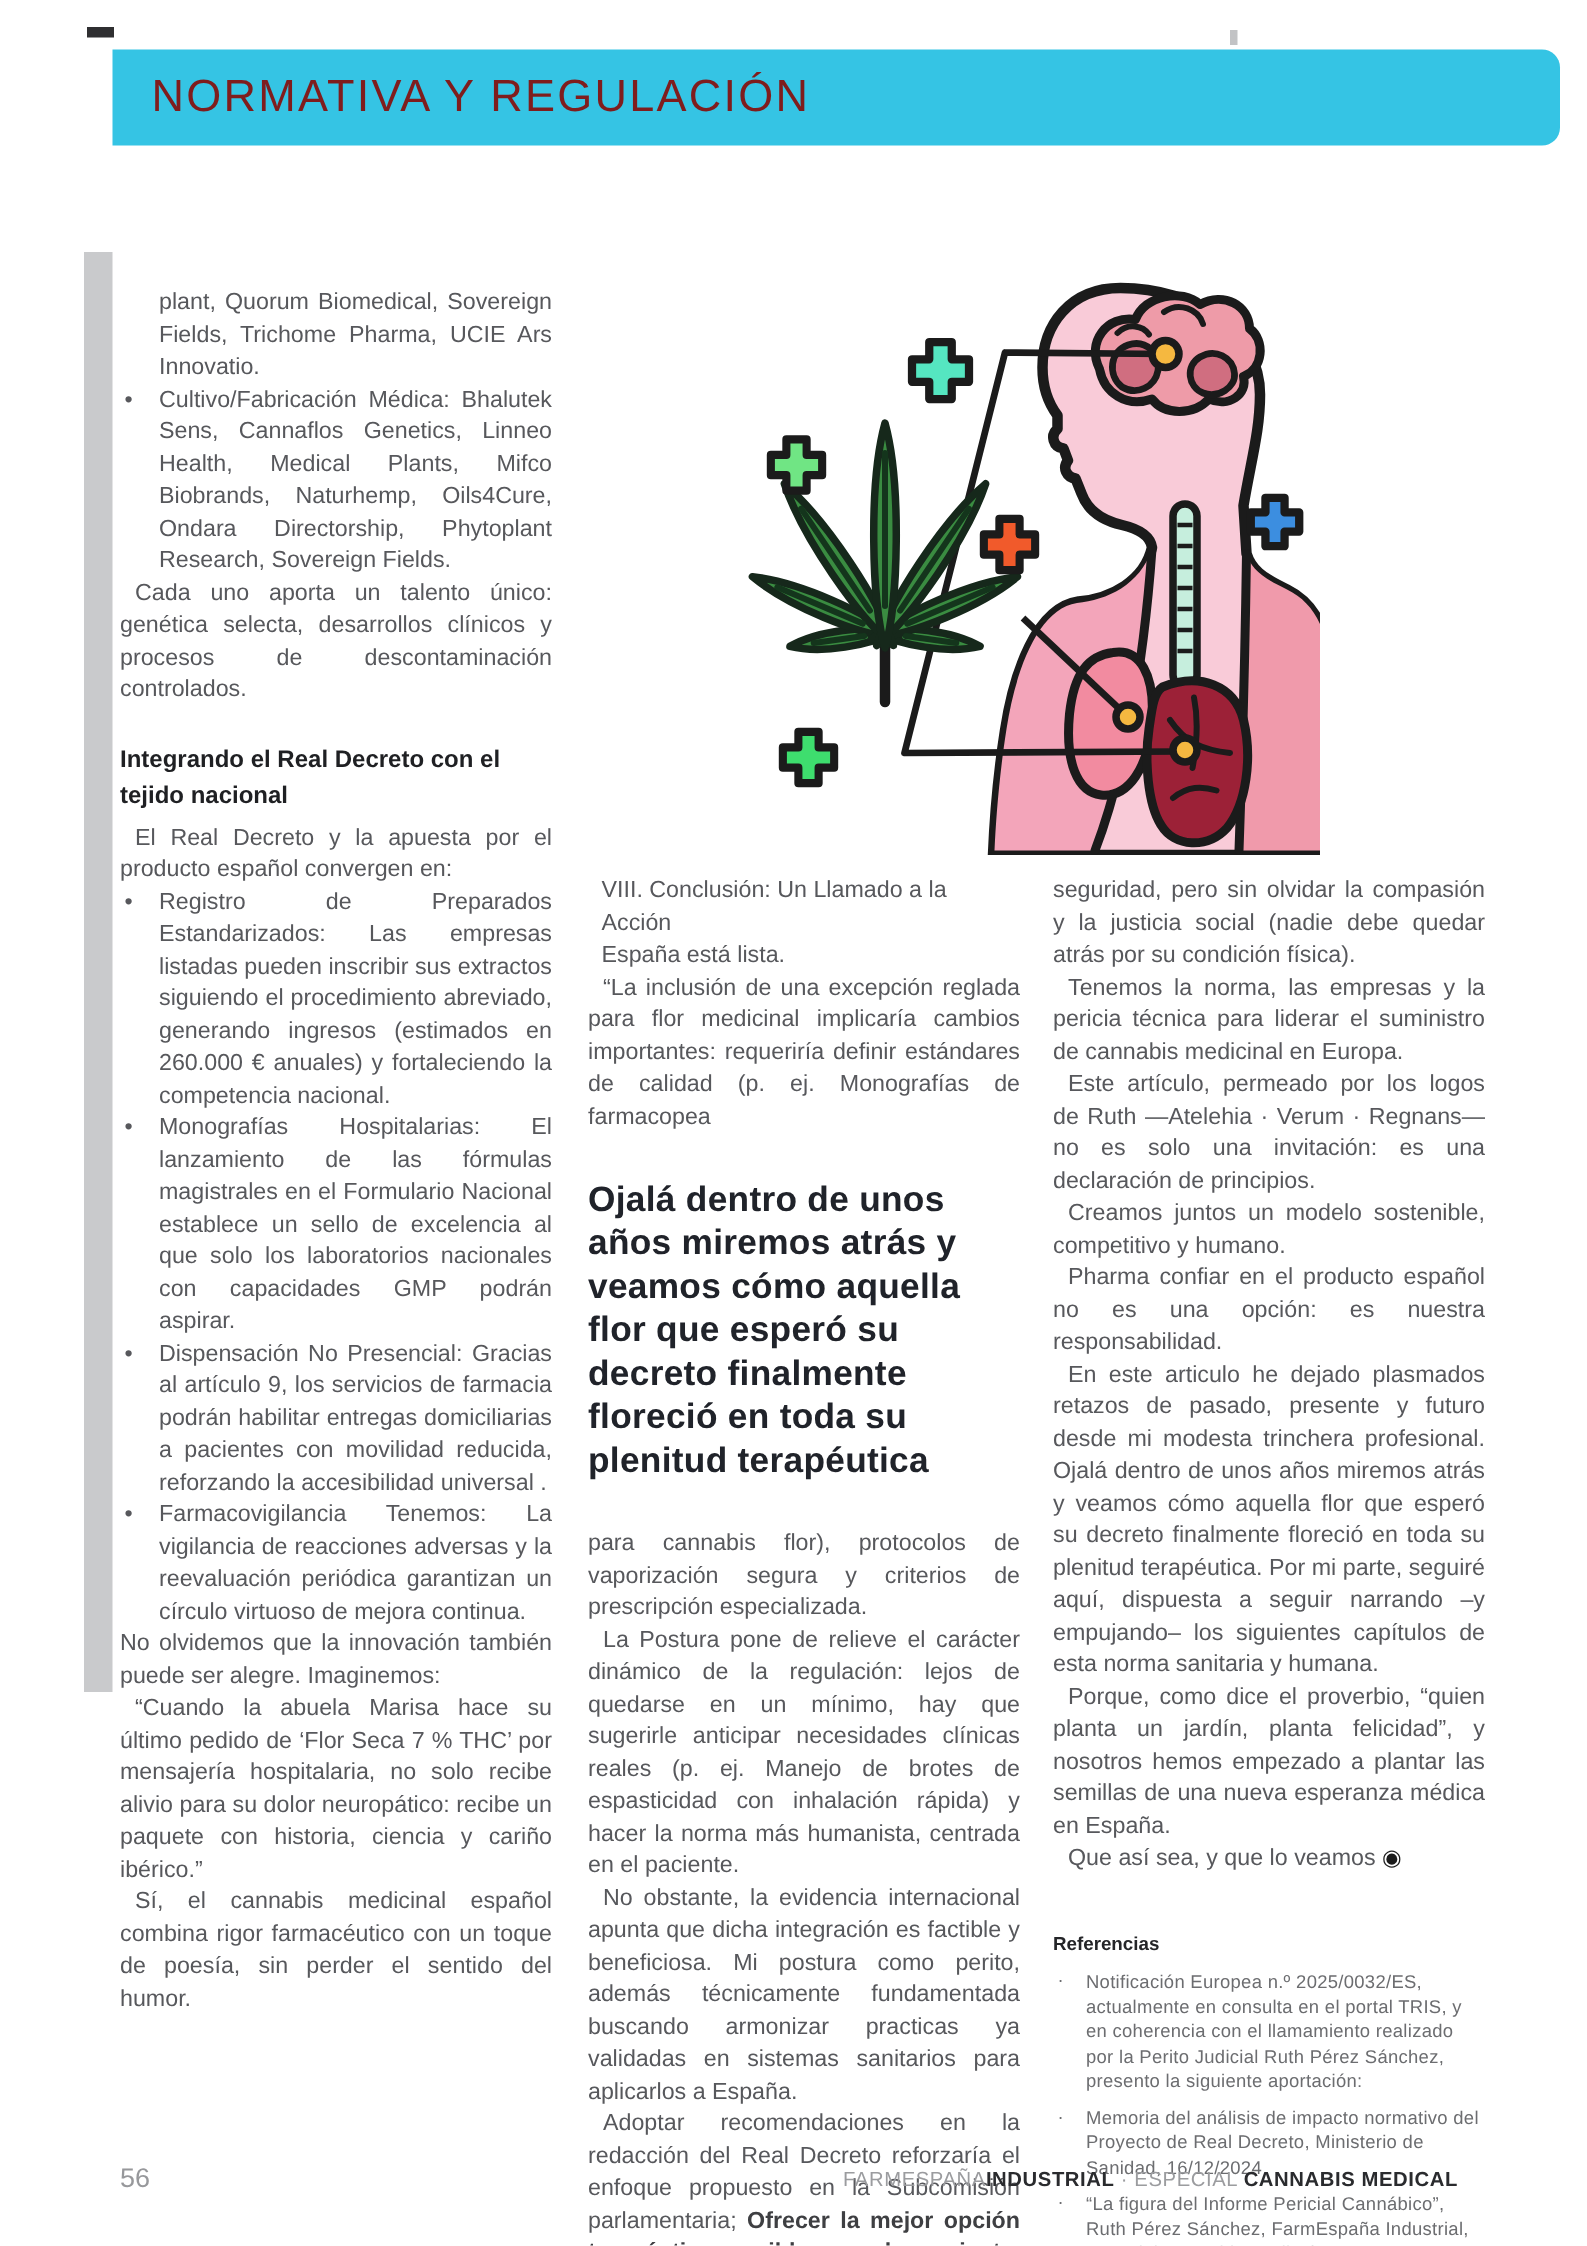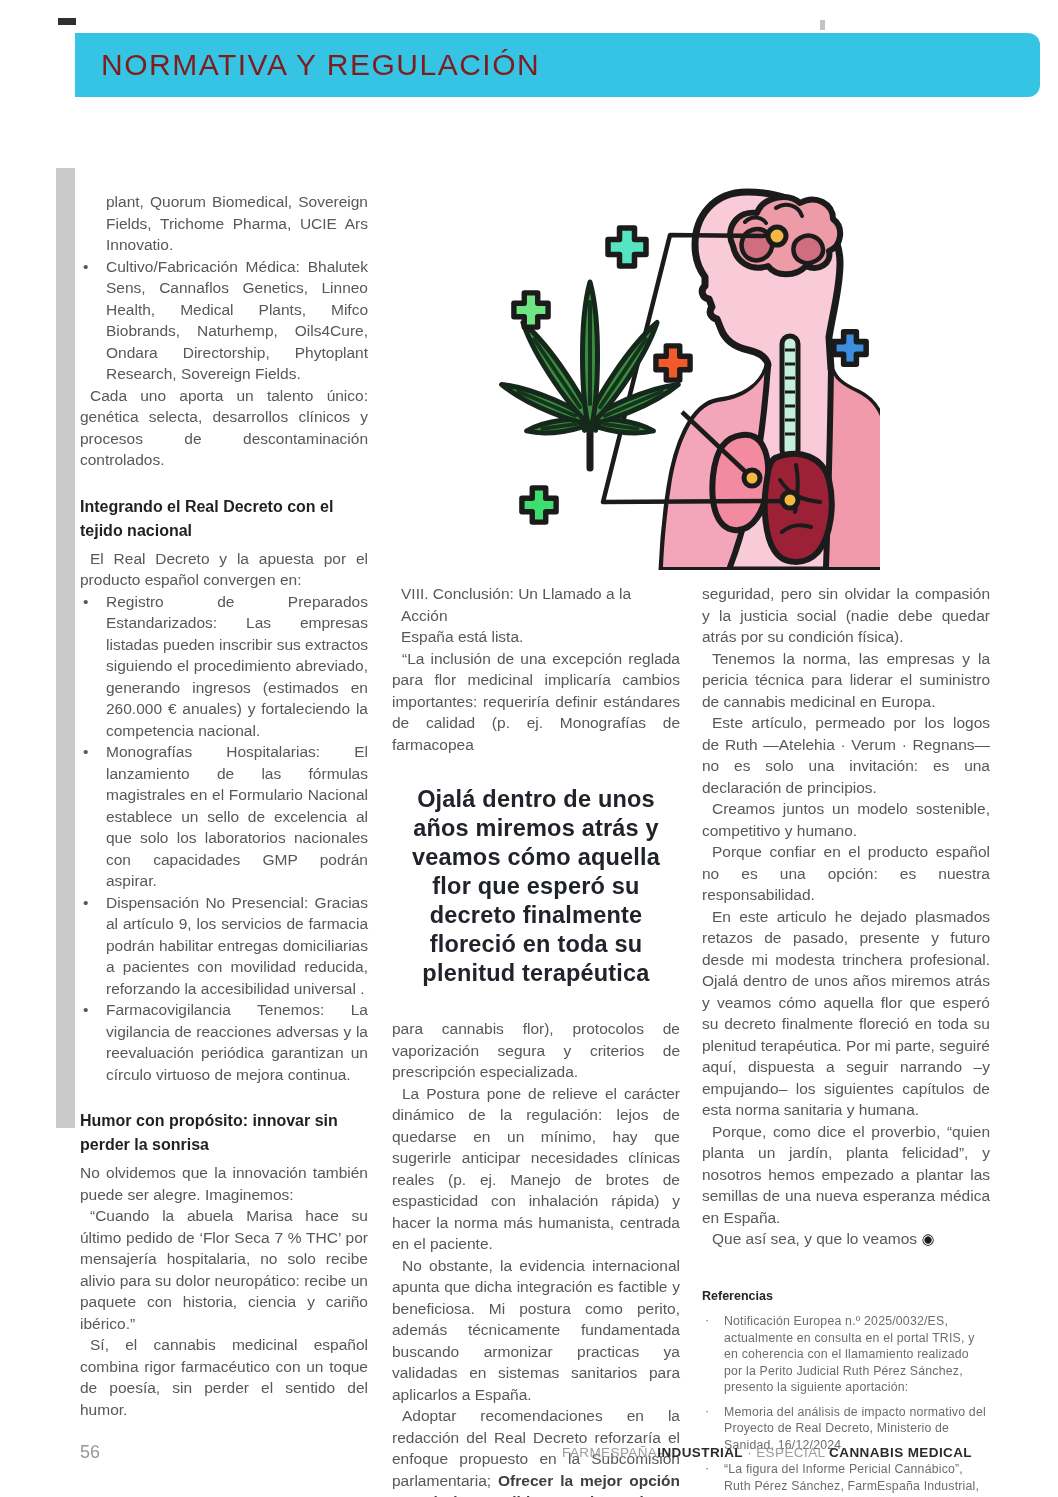--- a/index.html
+++ b/index.html
@@ -29,21 +29,21 @@
   #col-right{left:702px;top:583px;}
   .p{text-align:justify;text-indent:10px;}
   .p.flush{text-indent:0;}
   .b{font-weight:bold;color:#3e3f42;}
   .endmark{font-size:15px;color:#1b1b1b;}
   .h{font-weight:bold;color:#1f2023;margin-top:24px;margin-bottom:5px;line-height:24px;font-size:16px;}
   .lines{padding-left:9px;}
   .bi{position:relative;padding-left:26px;text-align:justify;}
   .bi .dot{position:absolute;left:3px;top:0;}
   .pq{
-    text-align:center;font-weight:bold;color:#20232a;
+    text-align:left;font-weight:bold;color:#20232a;
     font-size:23.5px;line-height:29px;margin:30px 0 30px 0;letter-spacing:.2px;
   }
   
   .refs{margin-top:36px;}
   .refs .rh{font-weight:bold;color:#242528;font-size:12.5px;margin-bottom:6px;}
   .ref{position:relative;padding-left:22px;font-size:12.3px;line-height:16.5px;
        color:#6c6d70;margin-bottom:8px;letter-spacing:.2px;}
   .ref .rdot{position:absolute;left:3px;top:-1px;}
 
   
@@ -139,21 +139,20 @@
 <div class="col" id="col-left">
     <div class="bi nodot"><span class="bt">plant, Quorum Biomedical, Sovereign Fields, Trichome Pharma, UCIE Ars Innovatio.</span></div>
     <div class="bi"><span class="dot">•</span><span class="bt">Cultivo/Fabricación Médica: Bhalutek Sens, Cannaflos Genetics, Linneo Health, Medical Plants, Mifco Biobrands, Naturhemp, Oils4Cure, Ondara Directorship, Phytoplant Research, Sovereign Fields.</span></div>
     <div class="p">Cada uno aporta un talento único: genética selecta, desarrollos clínicos y procesos de descontaminación controlados.</div>
     <div class="h">Integrando el Real Decreto con el tejido nacional</div>
     <div class="p">El Real Decreto y la apuesta por el producto español convergen en:</div>
     <div class="bi"><span class="dot">•</span><span class="bt">Registro de Preparados Estandarizados: Las empresas listadas pueden inscribir sus extractos siguiendo el procedimiento abreviado, generando ingresos (estimados en 260.000 € anuales) y fortaleciendo la competencia nacional.</span></div>
     <div class="bi"><span class="dot">•</span><span class="bt">Monografías Hospitalarias: El lanzamiento de las fórmulas magistrales en el Formulario Nacional establece un sello de excelencia al que solo los laboratorios nacionales con capacidades GMP podrán aspirar.</span></div>
     <div class="bi"><span class="dot">•</span><span class="bt">Dispensación No Presencial: Gracias al artículo 9, los servicios de farmacia podrán habilitar entregas domiciliarias a pacientes con movilidad reducida, reforzando la accesibilidad universal .</span></div>
     <div class="bi"><span class="dot">•</span><span class="bt">Farmacovigilancia Tenemos: La vigilancia de reacciones adversas y la reevaluación periódica garantizan un círculo virtuoso de mejora continua.</span></div>
-    <div class="h">Humor con propósito: innovar sin perder la sonrisa</div>
     <div class="p flush">No olvidemos que la innovación también puede ser alegre. Imaginemos:</div>
     <div class="p">“Cuando la abuela Marisa hace su último pedido de ‘Flor Seca 7 % THC’ por mensajería hospitalaria, no solo recibe alivio para su dolor neuropático: recibe un paquete con historia, ciencia y cariño ibérico.”</div>
     <div class="p">Sí, el cannabis medicinal español combina rigor farmacéutico con un toque de poesía, sin perder el sentido del humor.</div>
   </div>
 <div class="col" id="col-mid">
     <div class="lines">
       <div>VIII. Conclusión: Un Llamado a la Acción</div>
       <div>España está lista.</div>
     </div>
     <div class="p">“La inclusión de una excepción reglada para flor medicinal implicaría cambios importantes: requeriría definir estándares de calidad (p. ej. Monografías de farmacopea</div>
@@ -161,21 +160,21 @@
     <div class="p flush">para cannabis flor), protocolos de vaporización segura y criterios de prescripción especializada.</div>
     <div class="p">La Postura pone de relieve el carácter dinámico de la regulación: lejos de quedarse en un mínimo, hay que sugerirle anticipar necesidades clínicas reales (p. ej. Manejo de brotes de espasticidad con inhalación rápida) y hacer la norma más humanista, centrada en el paciente.</div>
     <div class="p">No obstante, la evidencia internacional apunta que dicha integración es factible y beneficiosa. Mi postura como perito, además técnicamente fundamentada buscando armonizar practicas ya validadas en sistemas sanitarios para aplicarlos a España.</div>
     <div class="p"><span>Adoptar recomendaciones en la redacción del Real Decreto reforzaría el enfoque propuesto en la Subcomisión parlamentaria; </span><span class="b">Ofrecer la mejor opción terapéutica posible a cada paciente</span><span>, con la premisa de</span></div>
   </div>
 <div class="col" id="col-right">
 <div class="p flush">seguridad, pero sin olvidar la compasión y la justicia social (nadie debe quedar atrás por su condición física).</div>
     <div class="p">Tenemos la norma, las empresas y la pericia técnica para liderar el suministro de cannabis medicinal en Europa.</div>
     <div class="p">Este artículo, permeado por los logos de Ruth —Atelehia · Verum · Regnans— no es solo una invitación: es una declaración de principios.</div>
     <div class="p">Creamos juntos un modelo sostenible, competitivo y humano.</div>
-    <div class="p">Porque confiar en el producto español no es una opción: es nuestra responsabilidad.</div>
+    <div class="p">Pharma confiar en el producto español no es una opción: es nuestra responsabilidad.</div>
     <div class="p">En este articulo he dejado plasmados retazos de pasado, presente y futuro desde mi modesta trinchera profesional. Ojalá dentro de unos años miremos atrás y veamos cómo aquella flor que esperó su decreto finalmente floreció en toda su plenitud terapéutica. Por mi parte, seguiré aquí, dispuesta a seguir narrando –y empujando– los siguientes capítulos de esta norma sanitaria y humana.</div>
     <div class="p">Porque, como dice el proverbio, “quien planta un jardín, planta felicidad”, y nosotros hemos empezado a plantar las semillas de una nueva esperanza médica en España.</div>
     <div class="p"><span>Que así sea, y que lo veamos </span><span class="endmark">◉</span></div>
     <div class="refs">
       <div class="rh">Referencias</div>
       <div class="ref"><span class="rdot">·</span><span>Notificación Europea n.º 2025/0032/ES, actualmente en consulta en el portal TRIS, y en coherencia con el llamamiento realizado por la Perito Judicial Ruth Pérez Sánchez, presento la siguiente aportación:</span></div>
       <div class="ref"><span class="rdot">·</span><span>Memoria del análisis de impacto normativo del Proyecto de Real Decreto, Ministerio de Sanidad, 16/12/2024</span></div>
       <div class="ref"><span class="rdot">·</span><span>“La figura del Informe Pericial Cannábico”, Ruth Pérez Sánchez, FarmEspaña Industrial, Especial Cannabis Medical</span></div>
     </div>
   </div>

